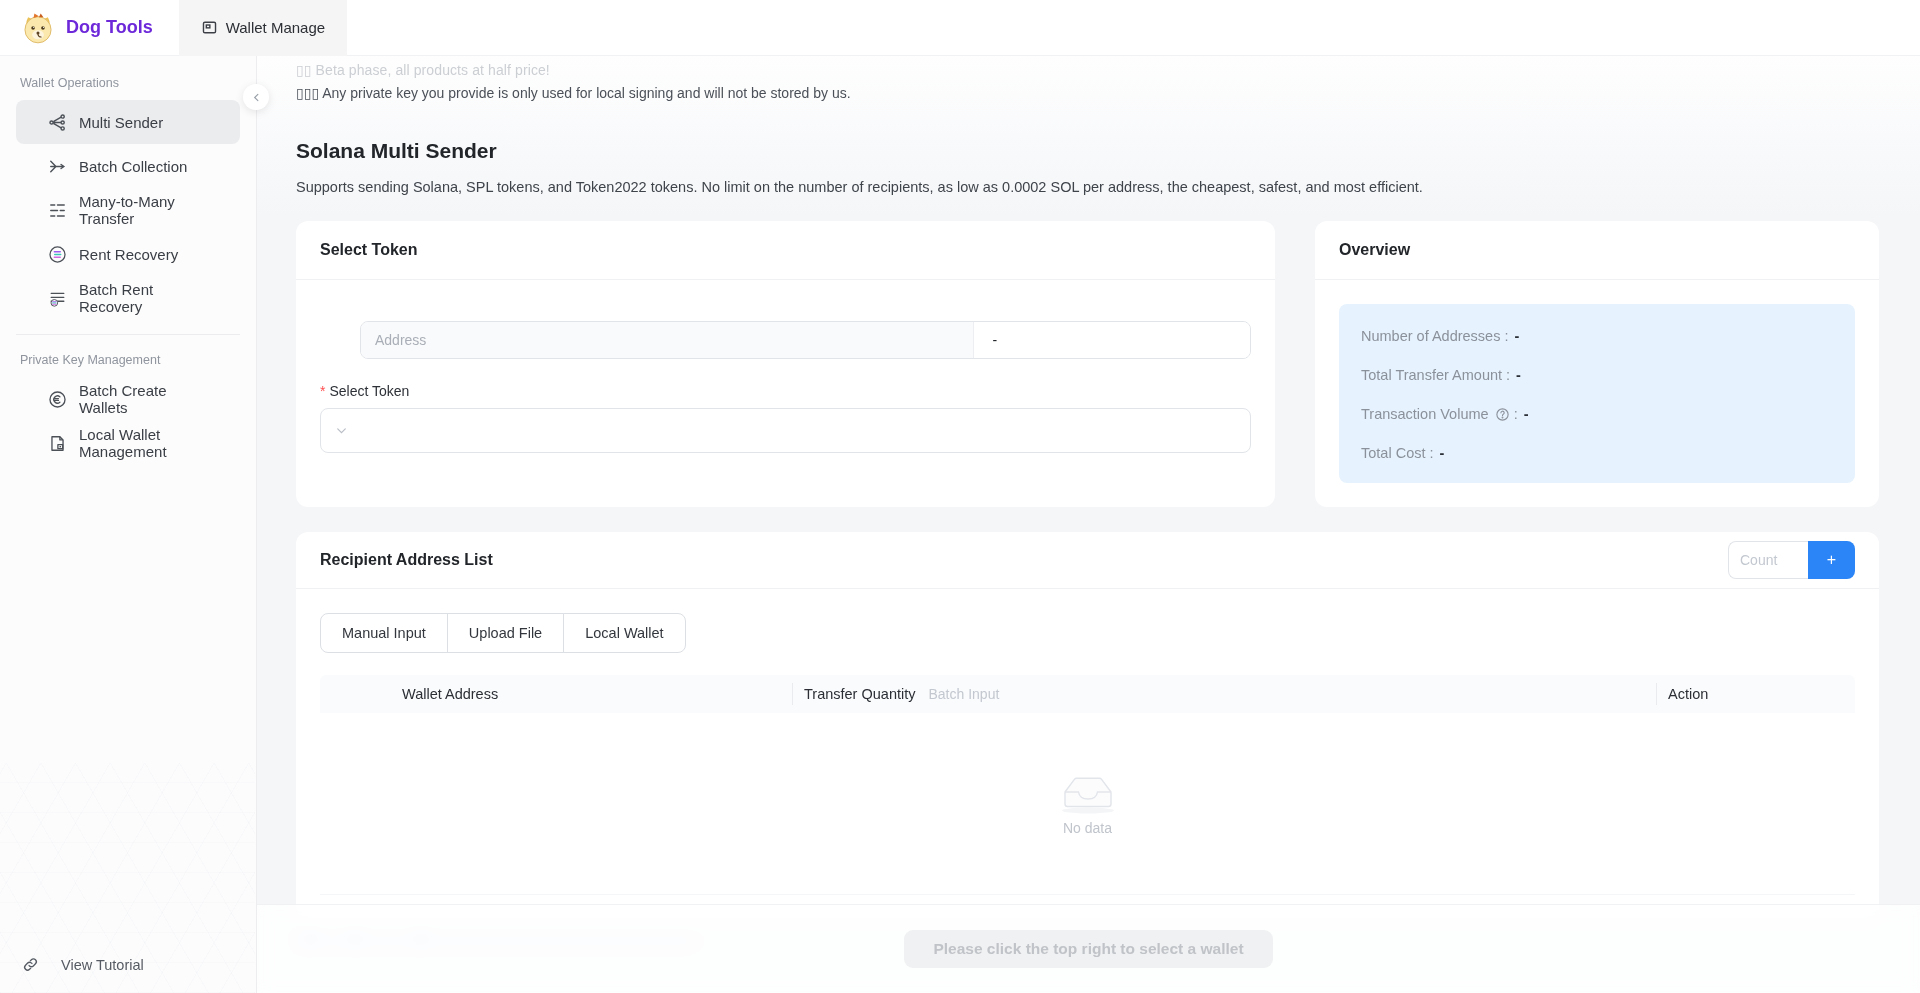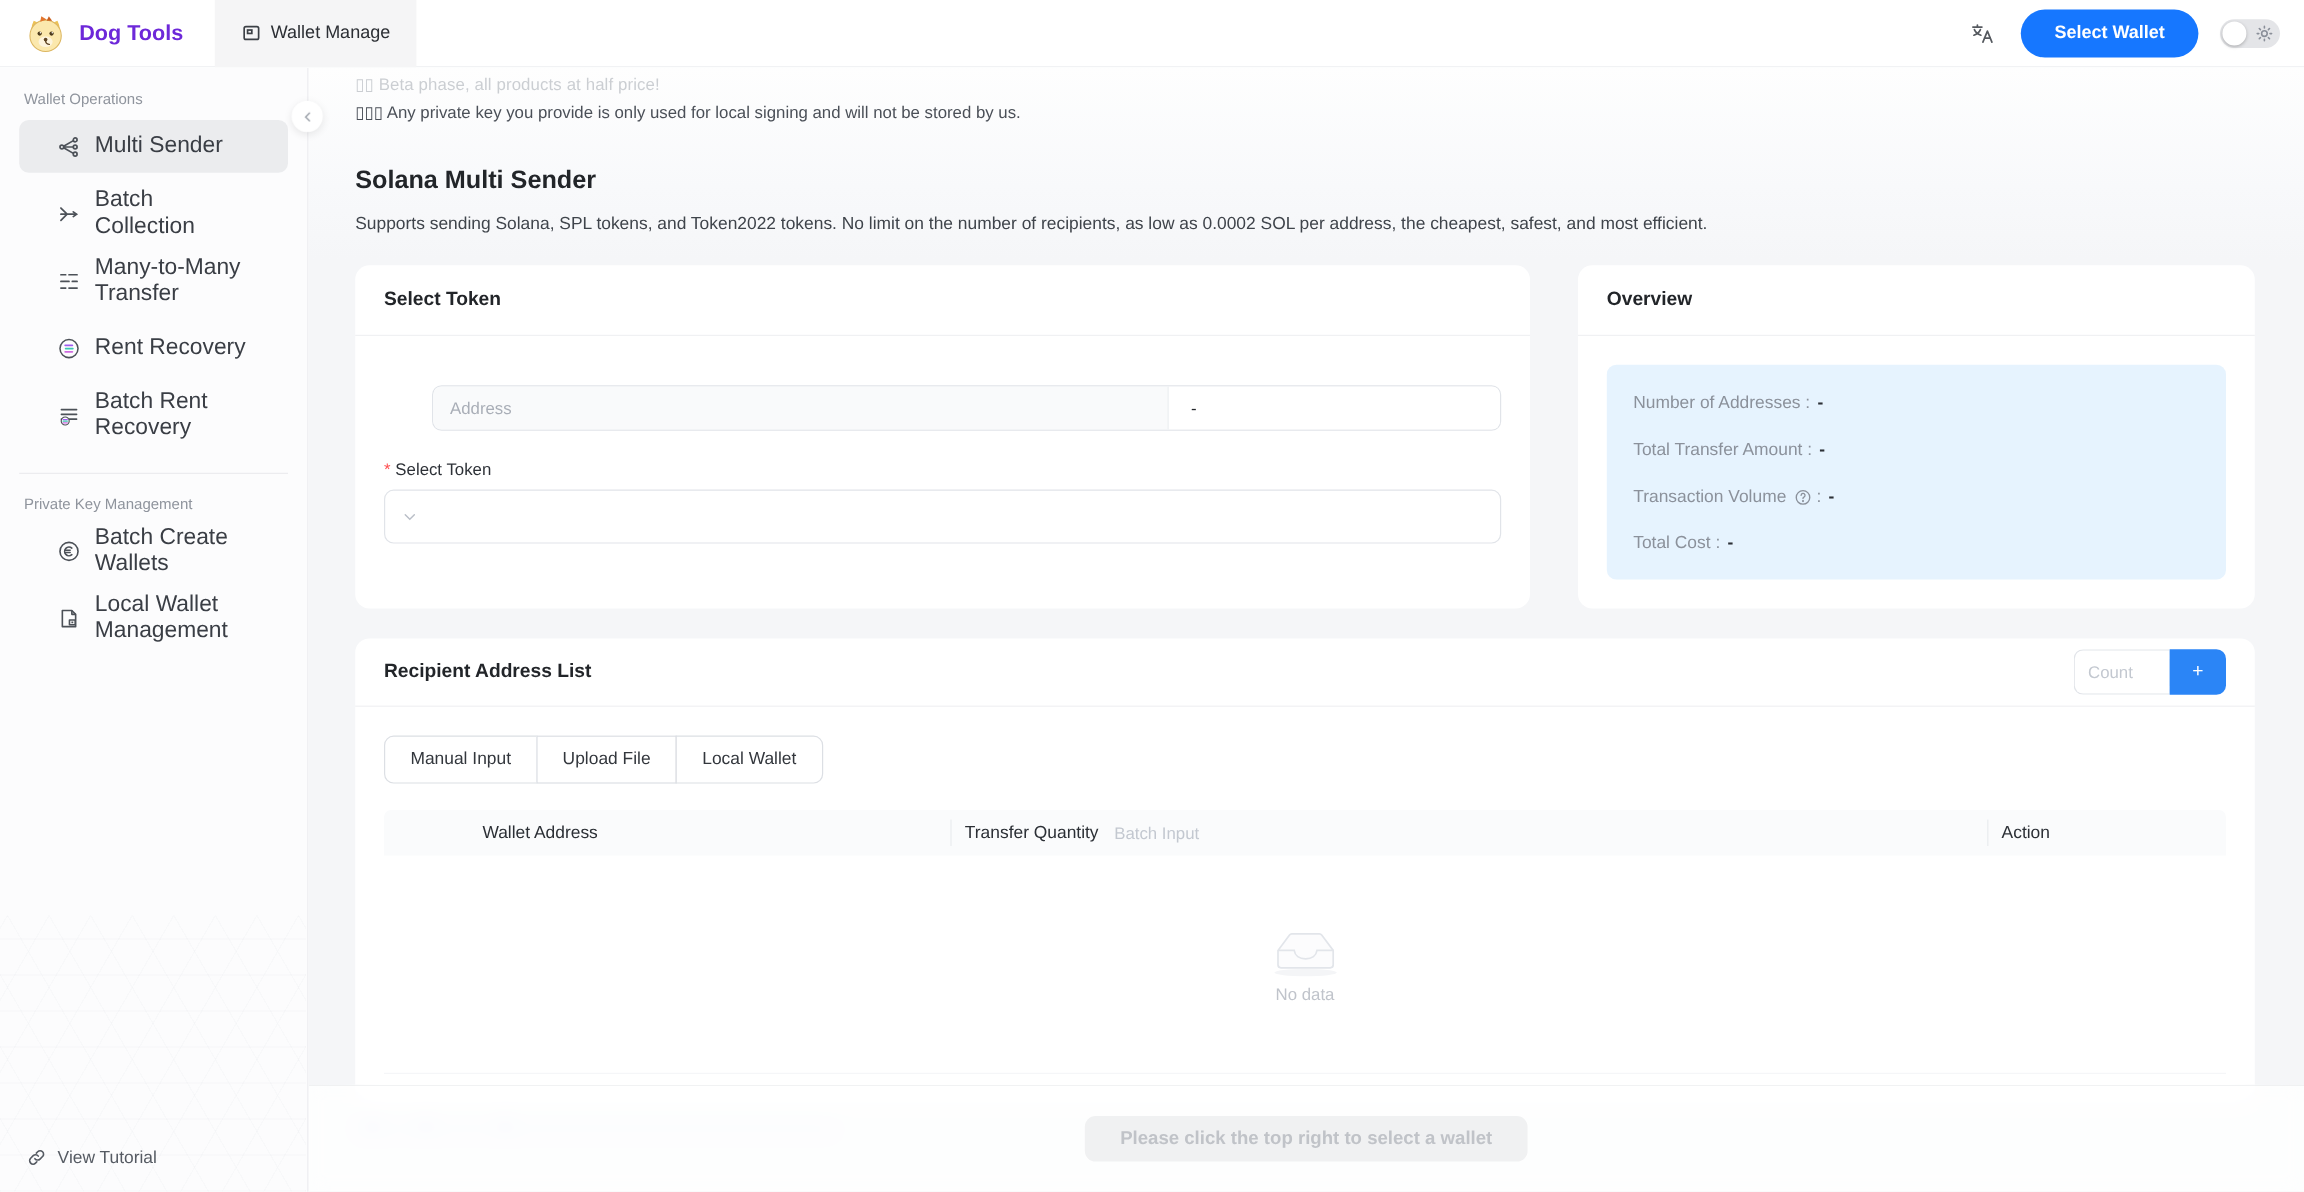--- a/index.html
+++ b/index.html
@@ -23,26 +23,26 @@
   .theme-knob{width:20px;height:20px;border-radius:50%;background:#fff;box-shadow:0 1px 3px rgba(0,0,0,.25);position:absolute;left:2px;top:2px;}
   .theme-sun{position:absolute;right:5px;top:4px;color:#8a8f99;}
   
   .sidebar{position:fixed;top:56px;left:0;bottom:0;width:257px;background:#fcfcfd;border-right:1px solid #ededf0;padding:14px 16px 20px;display:flex;flex-direction:column;z-index:50;}
   .sidebar::after{content:"";position:absolute;left:0;right:1px;bottom:0;height:230px;pointer-events:none;opacity:.5;
     background:
      repeating-linear-gradient(60deg, rgba(120,130,150,.06) 0 1px, transparent 1px 30px),
      repeating-linear-gradient(-60deg, rgba(120,130,150,.06) 0 1px, transparent 1px 30px),
      repeating-linear-gradient(0deg, rgba(120,130,150,.05) 0 1px, transparent 1px 30px);}
   .side-section-label{font-size:12.5px;color:#8f949d;margin:6px 4px 10px;}
-  .side-item{display:flex;align-items:center;gap:12px;height:44px;padding:0 32px;border-radius:8px;color:#3a3e45;font-size:19px;cursor:pointer;margin-bottom:12px;}
+  .side-item{display:flex;align-items:center;gap:12px;height:44px;padding:0 32px;border-radius:8px;color:#3a3e45;font-size:15px;cursor:pointer;margin-bottom:0;}
   .side-item svg{color:#4c5158;flex:none;}
   .side-item.active{background:#ebecee;}
   .side-divider{height:1px;background:#ececef;margin:14px 0 12px;}
   .collapse-btn{position:absolute;top:28px;right:-13px;width:26px;height:26px;border-radius:50%;background:#fff;box-shadow:0 2px 8px rgba(0,0,0,.10);display:flex;align-items:center;justify-content:center;color:#9aa0a8;cursor:pointer;z-index:55;}
-  .view-tutorial{margin-top:auto;display:flex;align-items:center;gap:9px;color:#565b63;font-size:14.5px;cursor:pointer;position:relative;z-index:2;padding-left:6px;}
+  .view-tutorial{margin-top:auto;display:flex;align-items:center;gap:22px;color:#565b63;font-size:14.5px;cursor:pointer;position:relative;z-index:2;padding-left:6px;}
   
   .main{position:absolute;top:56px;left:257px;right:0;bottom:0;padding:6px 41px 0 39px;overflow:hidden;
     background:linear-gradient(180deg,#fefefe 0px,#f8f9fb 100px,#f5f6f8 160px);}
   .notice-line1{font-size:14px;color:#9aa0a8;opacity:.5;letter-spacing:.1px;}
   .notice-line2{font-size:14px;color:#4b5058;margin-top:7px;}
   .page-title{font-size:21px;font-weight:700;color:#222529;margin-top:38px;}
   .page-desc{font-size:14.5px;color:#3f444b;margin-top:16px;}
   .cards-row{display:flex;gap:40px;margin-top:26px;align-items:stretch;}
   .card{background:var(--cardbg);border-radius:12px;}
   .card-header{height:59px;display:flex;align-items:center;padding:0 24px;border-bottom:1px solid var(--line);font-size:16px;font-weight:700;color:#222529;}
@@ -135,42 +135,20 @@
     <div class="topnav-item">
       <span>
         <svg width="17" height="17" viewBox="0 0 24 24" fill="none" stroke="currentColor" stroke-width="2">
           <rect x="3.5" y="4.5" width="17" height="15" rx="2"></rect>
           <rect x="7.5" y="8.5" width="5" height="4"></rect>
         </svg>
       </span>
       <span>Wallet Manage</span>
     </div>
   </div>
-  <div class="header-right">
-    <span class="lang-btn">
-      <svg width="20" height="20" viewBox="0 0 24 24" fill="none" stroke="currentColor" stroke-width="1.7" stroke-linecap="round" stroke-linejoin="round">
-        <path d="M2.5 5.5 h9"></path>
-          <path d="M7 3.5 v2"></path>
-        <path d="M4 8 c1.2 2.8 3.6 4.6 6.5 5.6"></path>
-        <path d="M10 8 c-1.2 2.8 -3.6 4.6 -6.5 5.6"></path>
-        <path d="M12.5 20.5 l4.5-11 4.5 11"></path>
-          <path d="M14.3 16.5 h5.4"></path>
-      </svg>
-    </span>
-    <button class="select-wallet">Select Wallet</button>
-    <div class="theme-switch">
-      <span class="theme-knob"></span>
-      <span class="theme-sun">
-        <svg width="16" height="16" viewBox="0 0 24 24" fill="none" stroke="currentColor" stroke-width="2" stroke-linecap="round">
-          <circle cx="12" cy="12" r="3.5"></circle>
-          <path d="M12 3v2M12 19v2M3 12h2M19 12h2M5.6 5.6l1.4 1.4M17 17l1.4 1.4M18.4 5.6 17 7M7 17l-1.4 1.4"></path>
-        </svg>
-      </span>
-    </div>
-  </div>
 </div>
 
 <div class="sidebar">
   <div class="collapse-btn">
     <svg width="11" height="11" viewBox="0 0 24 24" fill="none" stroke="currentColor" stroke-width="2.5" stroke-linecap="round">
         <path d="M15 5 l-7 7 7 7"></path>
       </svg>
   </div>
 
   <div class="side-section-label">Wallet Operations</div>

